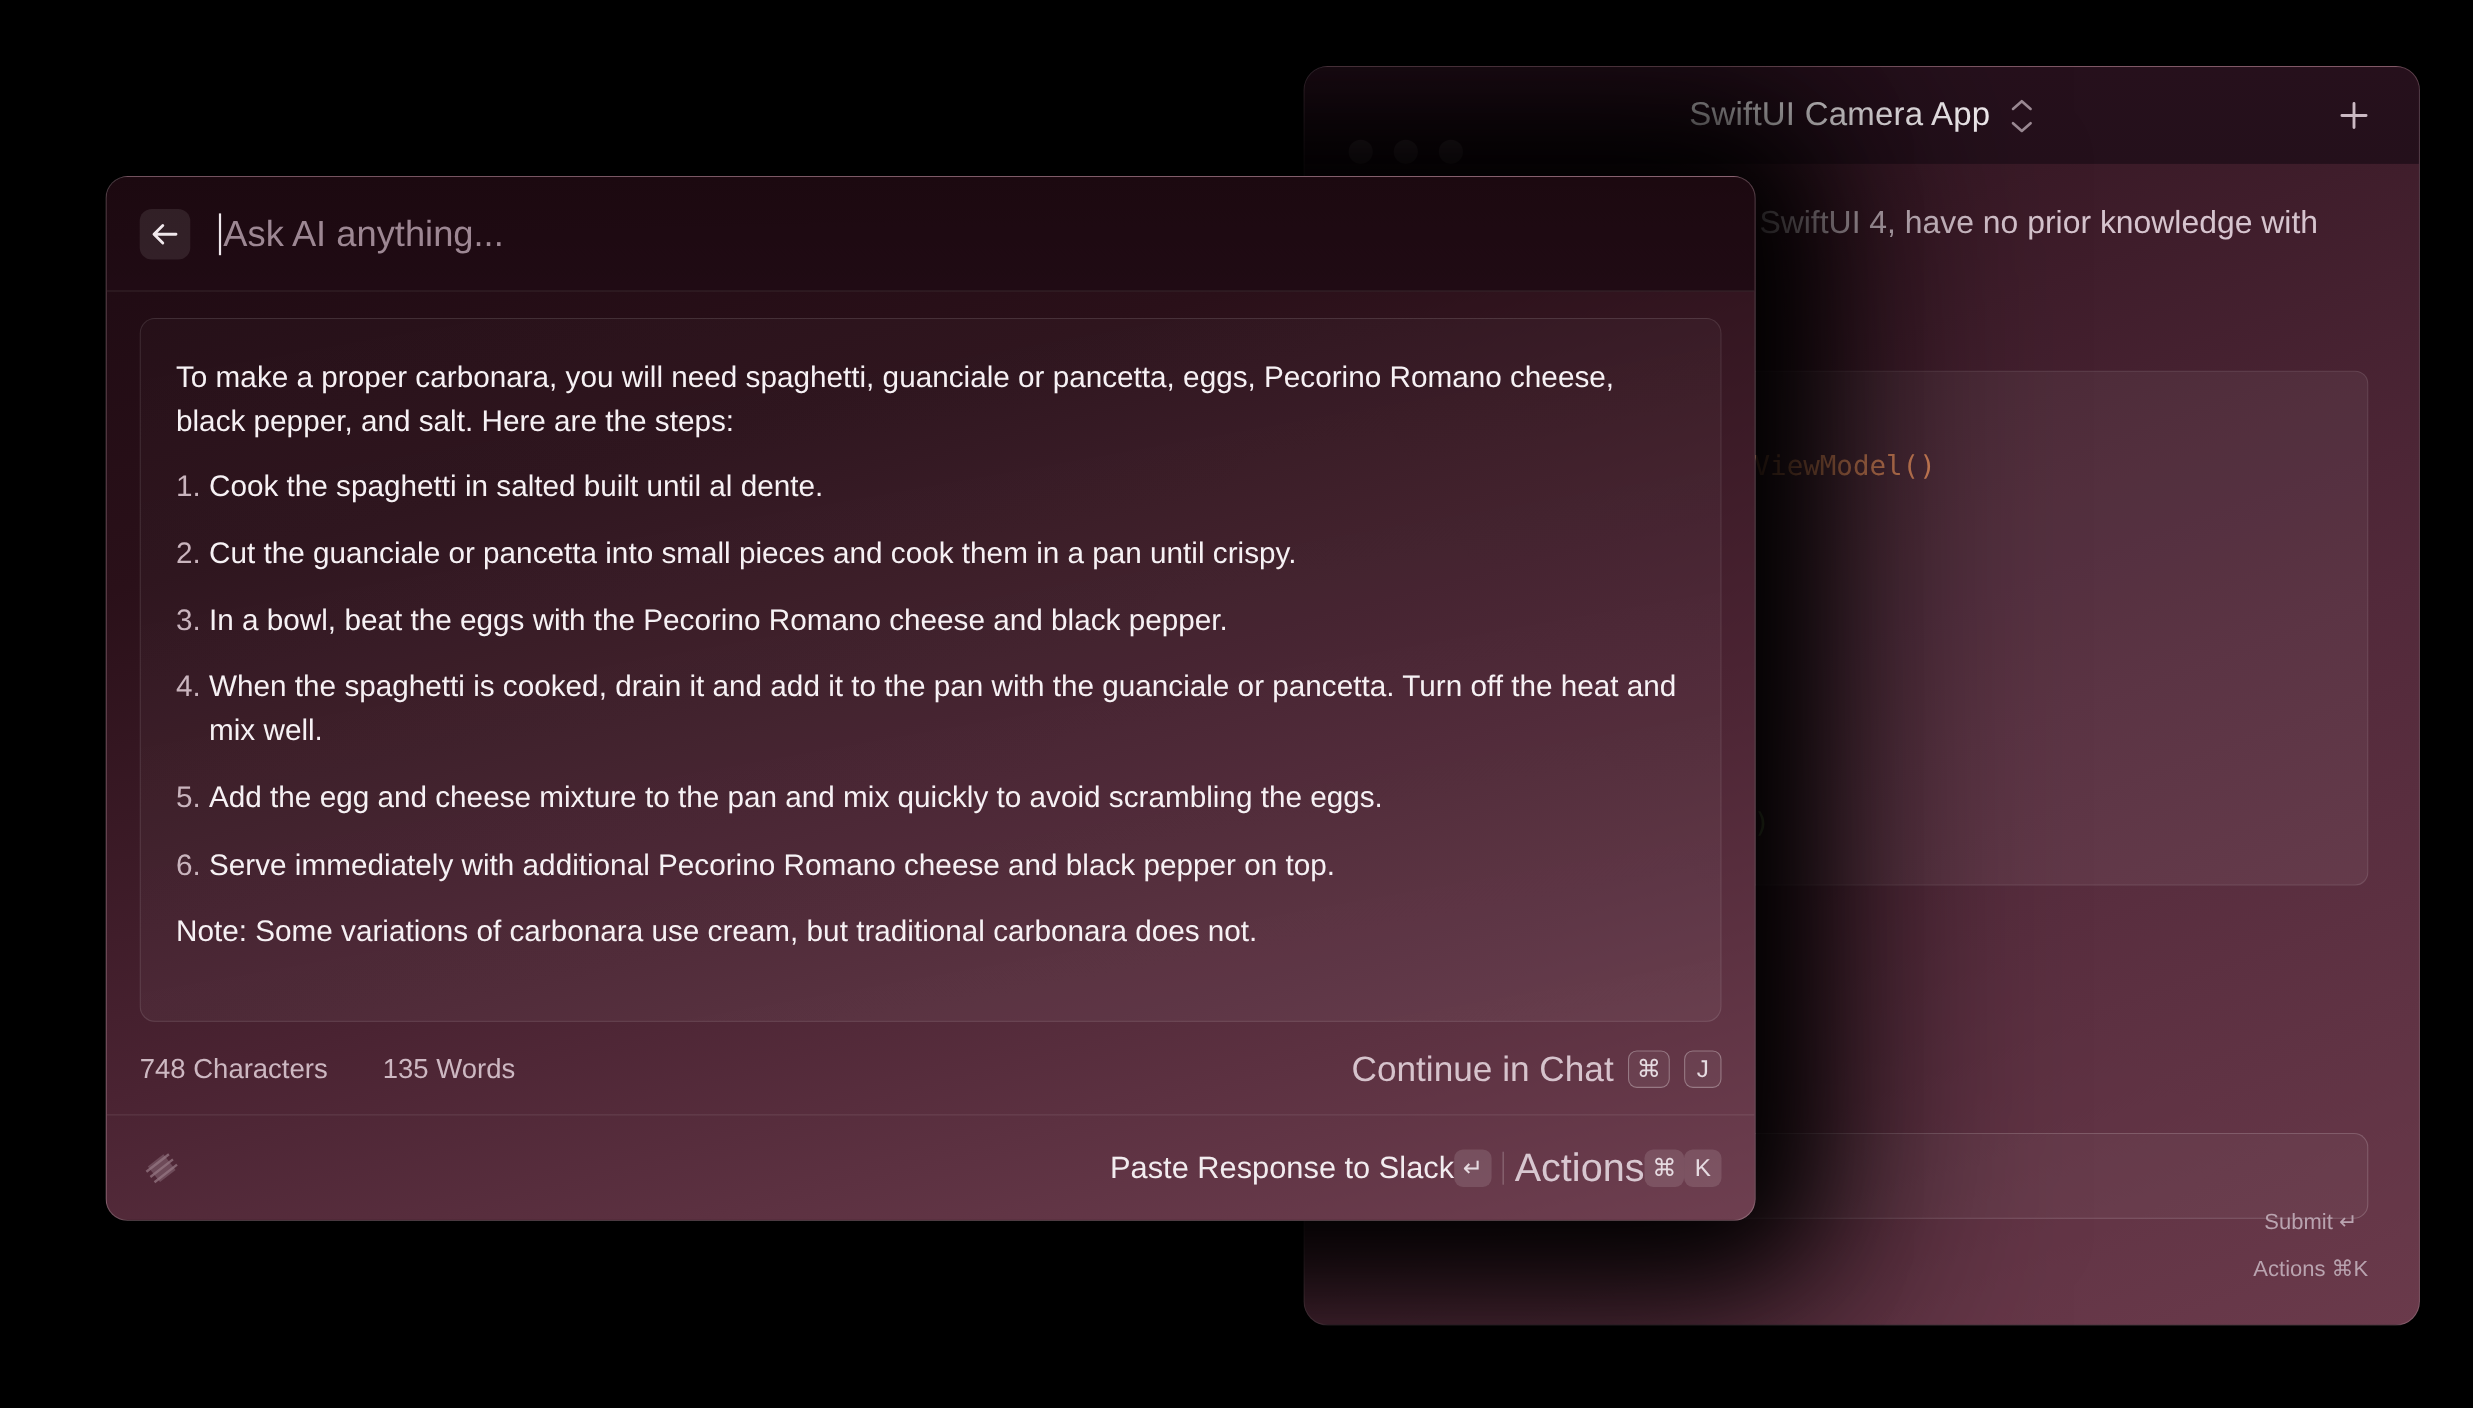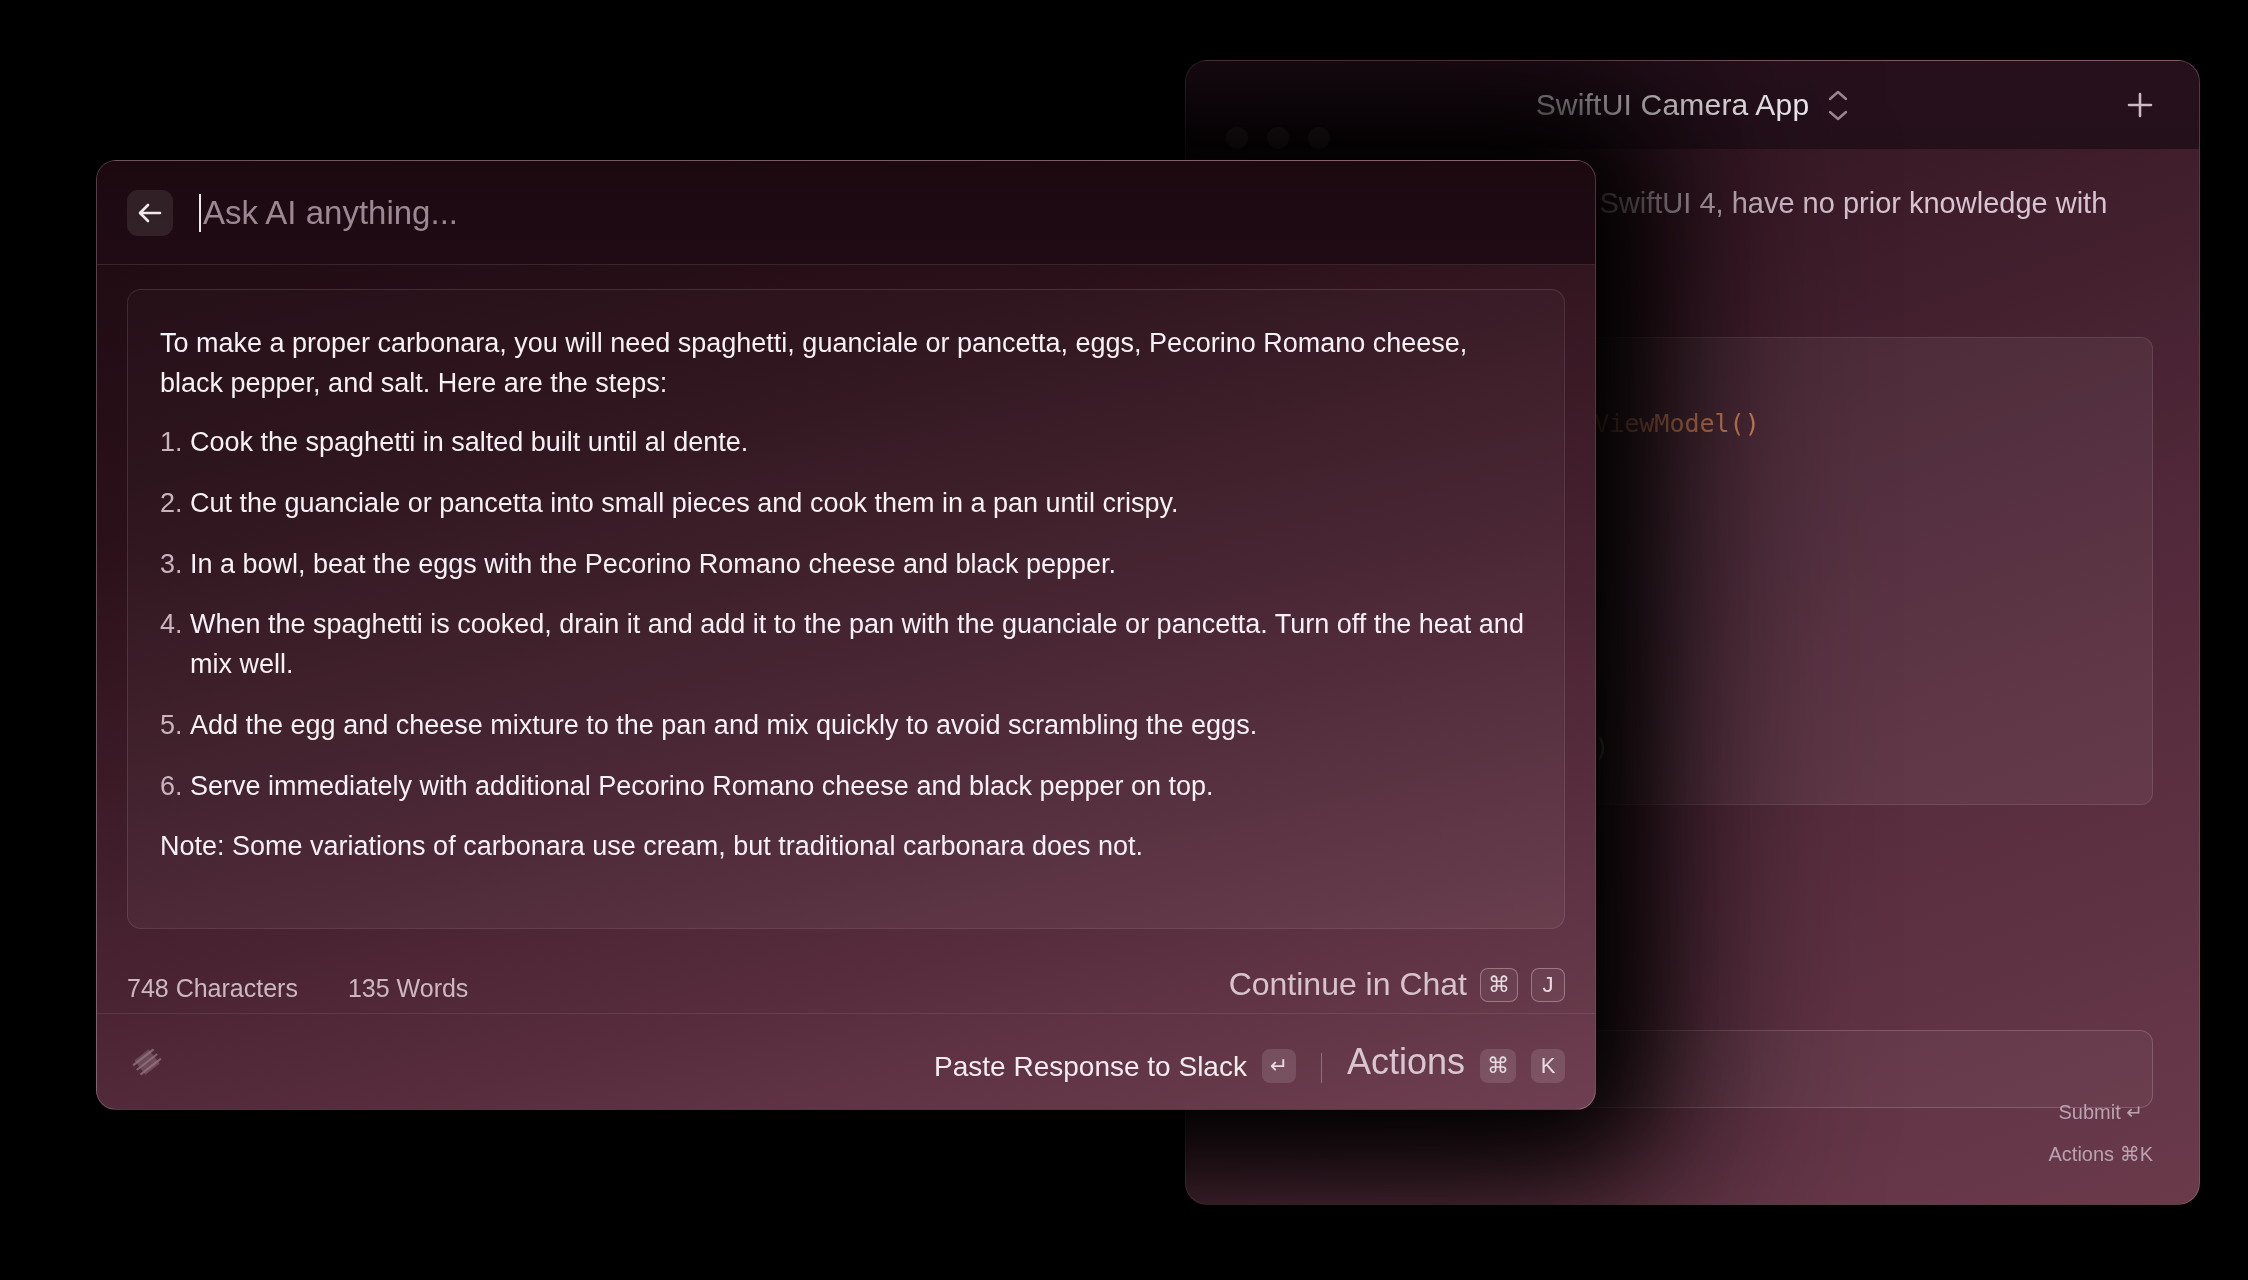--- a/index.html
+++ b/index.html
@@ -119,21 +119,21 @@
   }
   #ov-answer ol li .num {
     position:absolute; left:0; top:0; color:#c9b4bd;
   }
 
   #ov-stats {
     position:absolute; left:30px; right:30px; top:940px;
   }
   #ov-statsbar {
     position:absolute; left:0; right:0; top:-160px;
-    height:62px; display:flex; align-items:flex-end;
+    height:62px; display:flex; align-items:center;
     font-size:25px; color:#cdb8c2;
   }
   #ov-chars { margin-right:50px; }
   #ov-cont-wrap {
     margin-left:auto; display:flex; align-items:center; gap:13px;
   }
   #ov-cont-label { font-size:32px; color:#d6c3cc; }
   .keycap {
     min-width:34px; height:34px; padding:0 7px;
     border-radius:8px; border:1px solid rgba(255,255,255,0.30);
@@ -141,21 +141,21 @@
     font-size:22px; color:#e6dbe1; background:rgba(255,255,255,0.05);
   }
   .keycap.solid { border:none; background:rgba(255,255,255,0.12); }
 
   #ov-actionbar {
     position:absolute; left:0; right:0; bottom:0; height:96px;
     display:flex; align-items:center; padding:0 30px;
     border-top:1px solid rgba(255,255,255,0.09);
   }
   #ov-applogo { width:40px; height:40px; opacity:.5; }
-  #ov-actions-right { margin-left:auto; display:flex; align-items:flex-end; gap:15px; }
+  #ov-actions-right { margin-left:auto; display:flex; align-items:center; }
   #ov-paste-label { font-size:28px; color:#f2ecef; }
   #ov-divider { width:1px; height:30px; background:rgba(255,255,255,0.28); margin:0 10px; }
   #ov-actions-label { font-size:36px; color:#d8c7d0; }
 </style>
 </head>
 <body>
 
 <div id="stage">
 
   <div id="bg-window">

